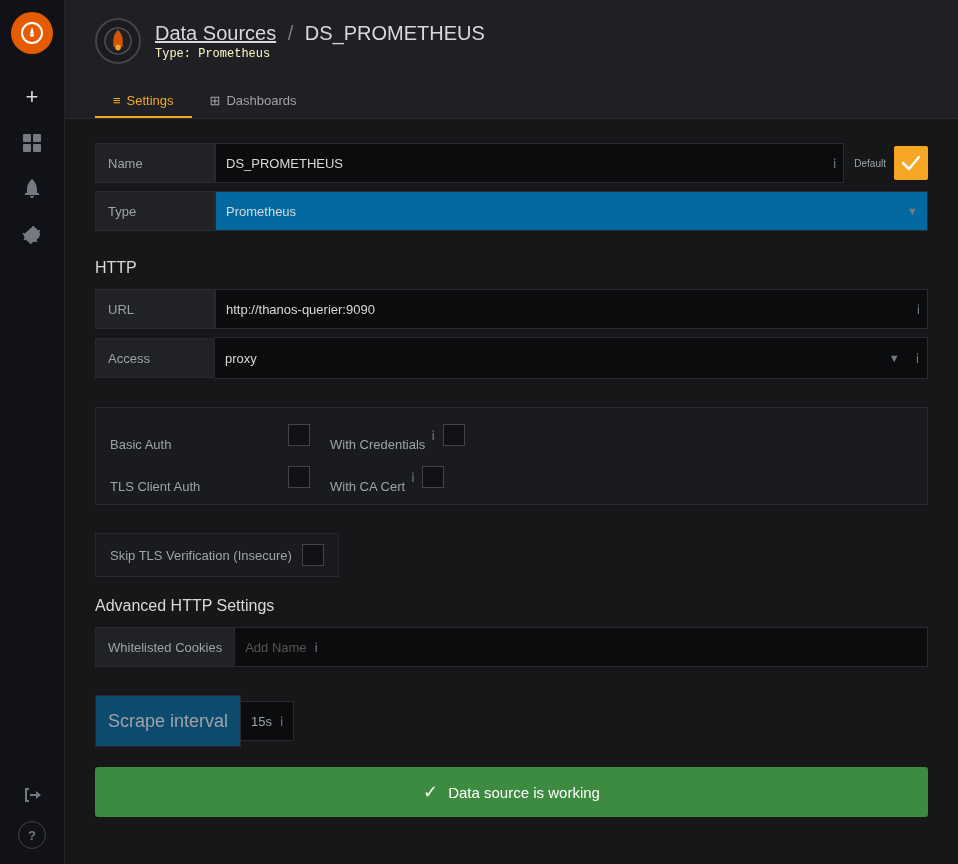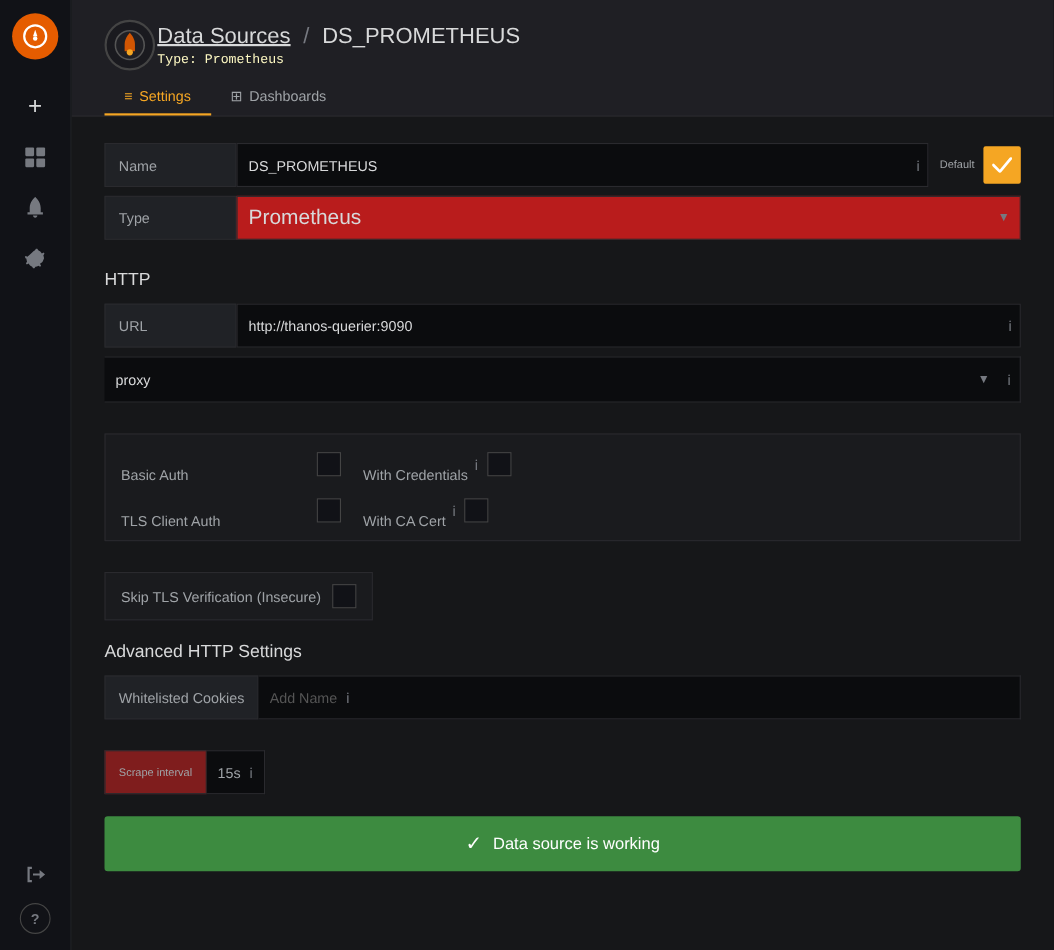--- a/index.html
+++ b/index.html
@@ -60,22 +60,22 @@
     
     .header {
       background: #1f1f24;
       padding: 18px 30px 0 30px;
       border-bottom: 1px solid #2a2a2e;
       flex-shrink: 0;
     }
     .header-top {
       display: flex;
       align-items: center;
-      gap: 2px;
-      margin-bottom: 8px;
+      gap: 14px;
+      margin-bottom: 21px;
     }
     .header-icon {
       width: 46px;
       height: 46px;
       background: #1a1a1f;
       border-radius: 50%;
       display: flex;
       align-items: center;
       justify-content: center;
       border: 2px solid #444;
@@ -184,26 +184,26 @@
       cursor: pointer;
     }
 
     .form-select-wrapper {
       flex: 1;
       position: relative;
       border-left: none;
     }
     .form-select {
       width: 100%;
-      background: #b91c1c;
+      background: #0369a1;
       border: 1px solid #2a2a2e;
       border-left: none;
       color: #d8d9da;
       padding: 8px 30px 8px 10px;
-      font-size: 19px;
+      font-size: 13px;
       height: 40px;
       outline: none;
       appearance: none;
       cursor: pointer;
     }
     .select-info-wrapper {
       display: flex;
       align-items: center;
       flex: 1;
       border: 1px solid #2a2a2e;
@@ -375,26 +375,26 @@
       color: #555;
     }
 
     
     .scrape-row {
       display: flex;
       align-items: center;
       margin-bottom: 20px;
     }
     .scrape-label {
-      background: #7f1d1d;
+      background: #0c4a6e;
       border: 1px solid #2a2a2e;
       color: #9fa3a7;
       padding: 8px 12px;
-      font-size: 10px;
-      height: 40px;
+      font-size: 18px;
+      height: 52px;
       display: flex;
       align-items: center;
     }
     .scrape-input-wrap {
       display: flex;
       align-items: center;
       border: 1px solid #2a2a2e;
       border-left: none;
       background: #0b0c0e;
       height: 40px;
@@ -535,20 +535,21 @@
     <div class="form-section">
       <div class="section-heading">HTTP</div>
       <div class="form-row">
         <div class="form-label">URL</div>
         <div class="form-input-with-icon">
           <input type="text" class="form-input" style="border-left: 1px solid rgb(42, 42, 46);" value="http://thanos-querier:9090">
           <span class="input-info-icon">ℹ</span>
         </div>
       </div>
       <div class="form-row">
+        <div class="form-label">Access</div>
         <div class="select-info-wrapper">
           <select>
             <option>proxy</option>
             <option>direct</option>
           </select>
           <span class="select-arrow">▼</span>
           <span class="select-info">ℹ</span>
         </div>
       </div>
     </div>

